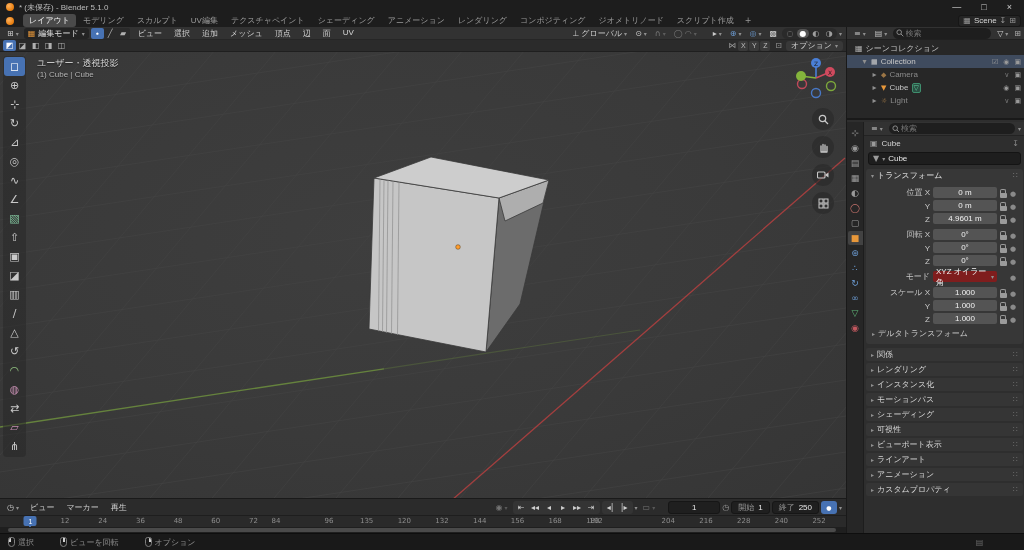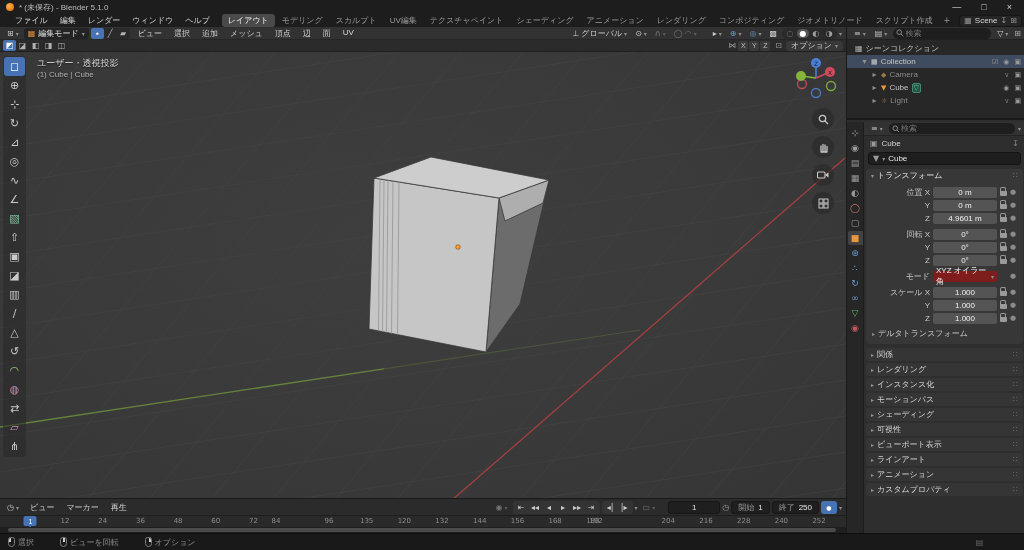--- a/index.html
+++ b/index.html
@@ -76,21 +76,21 @@
   .ptab.active{background:#424242;color:#e8983a;}
   #prop-body{flex:1;display:flex;flex-direction:column;overflow:hidden;}
   #prop-header{height:14px;display:flex;align-items:center;gap:3px;padding:0 4px;background:#323232;border-bottom:1px solid #232323;}
   #prop-breadcrumb{height:15px;display:flex;align-items:center;gap:4px;padding:0 6px;color:#d6d6d6;}
   #prop-breadcrumb .pin{margin-left:auto;color:#8a8a8a;}
   #name-row{padding:1px 4px 4px 4px;}
   #name-field{height:13px;background:#1e1e1e;border:1px solid #141414;border-radius:3px;display:flex;align-items:center;gap:3px;padding:0 4px;color:#e6e6e6;}
   #transform-panel{margin:0 2px;background:#373737;border-radius:3px;padding-bottom:4px;}
   .panel-hdr{height:13px;display:flex;align-items:center;gap:3px;padding:0 5px;color:#e2e2e2;}
   .panel-hdr .dots{margin-left:auto;color:#777;}
-  .t-row{display:flex;align-items:center;height:12px;margin:0 4px 1px 2px;gap:3px;}
+  .t-row{display:flex;align-items:flex-end;height:12px;margin:0 4px 1px 2px;gap:3px;}
   .t-row.grp{margin-top:4px;}
   .t-label{width:62px;text-align:right;color:#c9c9c9;}
   .t-field{width:64px;height:11px;background:#545454;border-radius:2px;display:flex;align-items:center;justify-content:center;color:#f2f2f2;}
   .t-field.dd{background:#7f1d1d;justify-content:space-between;padding:0 3px;}
   .lock{position:relative;width:7px;height:5px;background:#9a9a9a;border-radius:1px;margin-top:3px;}
   .lock::before{content:"";position:absolute;top:-4px;left:0px;width:4px;height:4px;border:1px solid #9a9a9a;border-bottom:none;border-radius:2px 2px 0 0;}
   .anim-dot{color:#8a8a8a;font-size:7px;width:6px;text-align:center;}
   .sub-hdr{display:flex;align-items:center;gap:3px;color:#cdcdcd;height:13px;padding:0 6px;margin-top:3px;}
   #panel-list{margin:4px 2px 0 2px;display:flex;flex-direction:column;gap:2px;}
   .cpanel{height:13px;background:#353535;border-radius:2px;display:flex;align-items:center;gap:3px;padding:0 5px;color:#d8d8d8;}
@@ -130,27 +130,20 @@
   <span>* (未保存) - Blender 5.1.0</span>
   <div id="win-controls">
       <span>—</span>
       <span>□</span>
       <span>×</span>
     </div>
 </div>
 
 <div id="menubar" class="abs">
   <span class="blender-logo" style="margin:0 3px"></span>
-  <div id="menu-items" style="display:flex">
-      <div class="menu-item">ファイル</div>
-      <div class="menu-item">編集</div>
-      <div class="menu-item">レンダー</div>
-      <div class="menu-item">ウィンドウ</div>
-      <div class="menu-item">ヘルプ</div>
-    </div>
   <div id="ws-tabs">
       <div class="ws-tab active">レイアウト</div>
       <div class="ws-tab">モデリング</div>
       <div class="ws-tab">スカルプト</div>
       <div class="ws-tab">UV編集</div>
       <div class="ws-tab">テクスチャペイント</div>
       <div class="ws-tab">シェーディング</div>
       <div class="ws-tab">アニメーション</div>
       <div class="ws-tab">レンダリング</div>
       <div class="ws-tab">コンポジティング</div>

